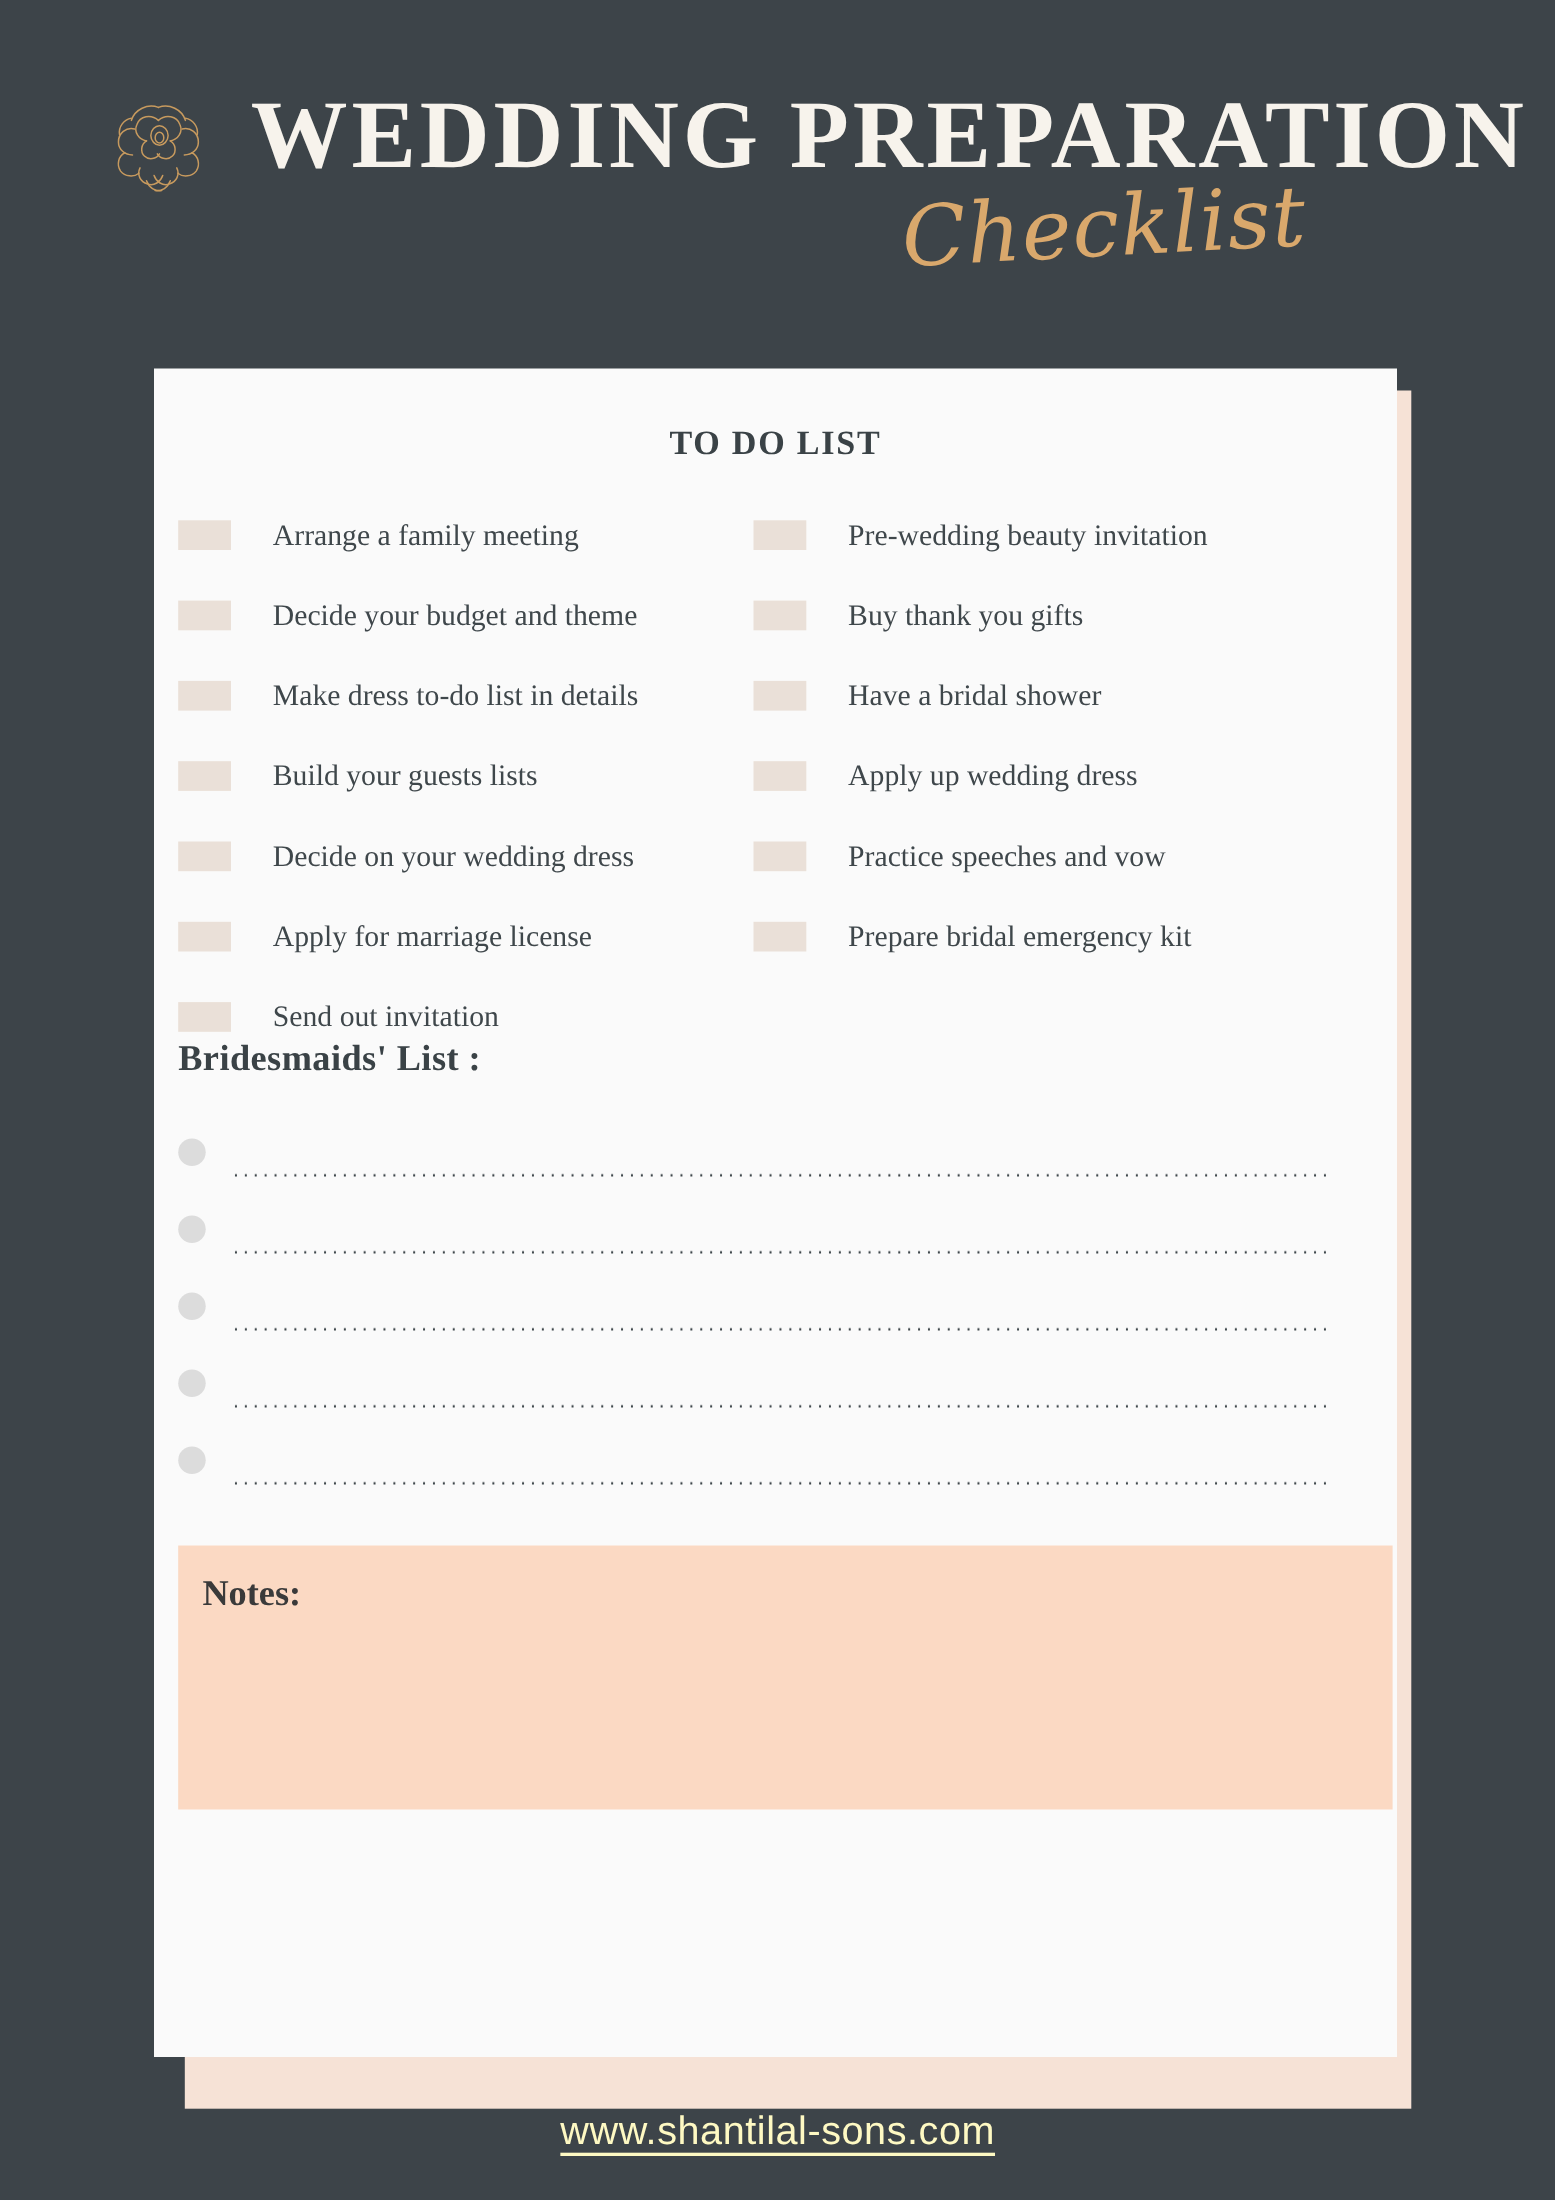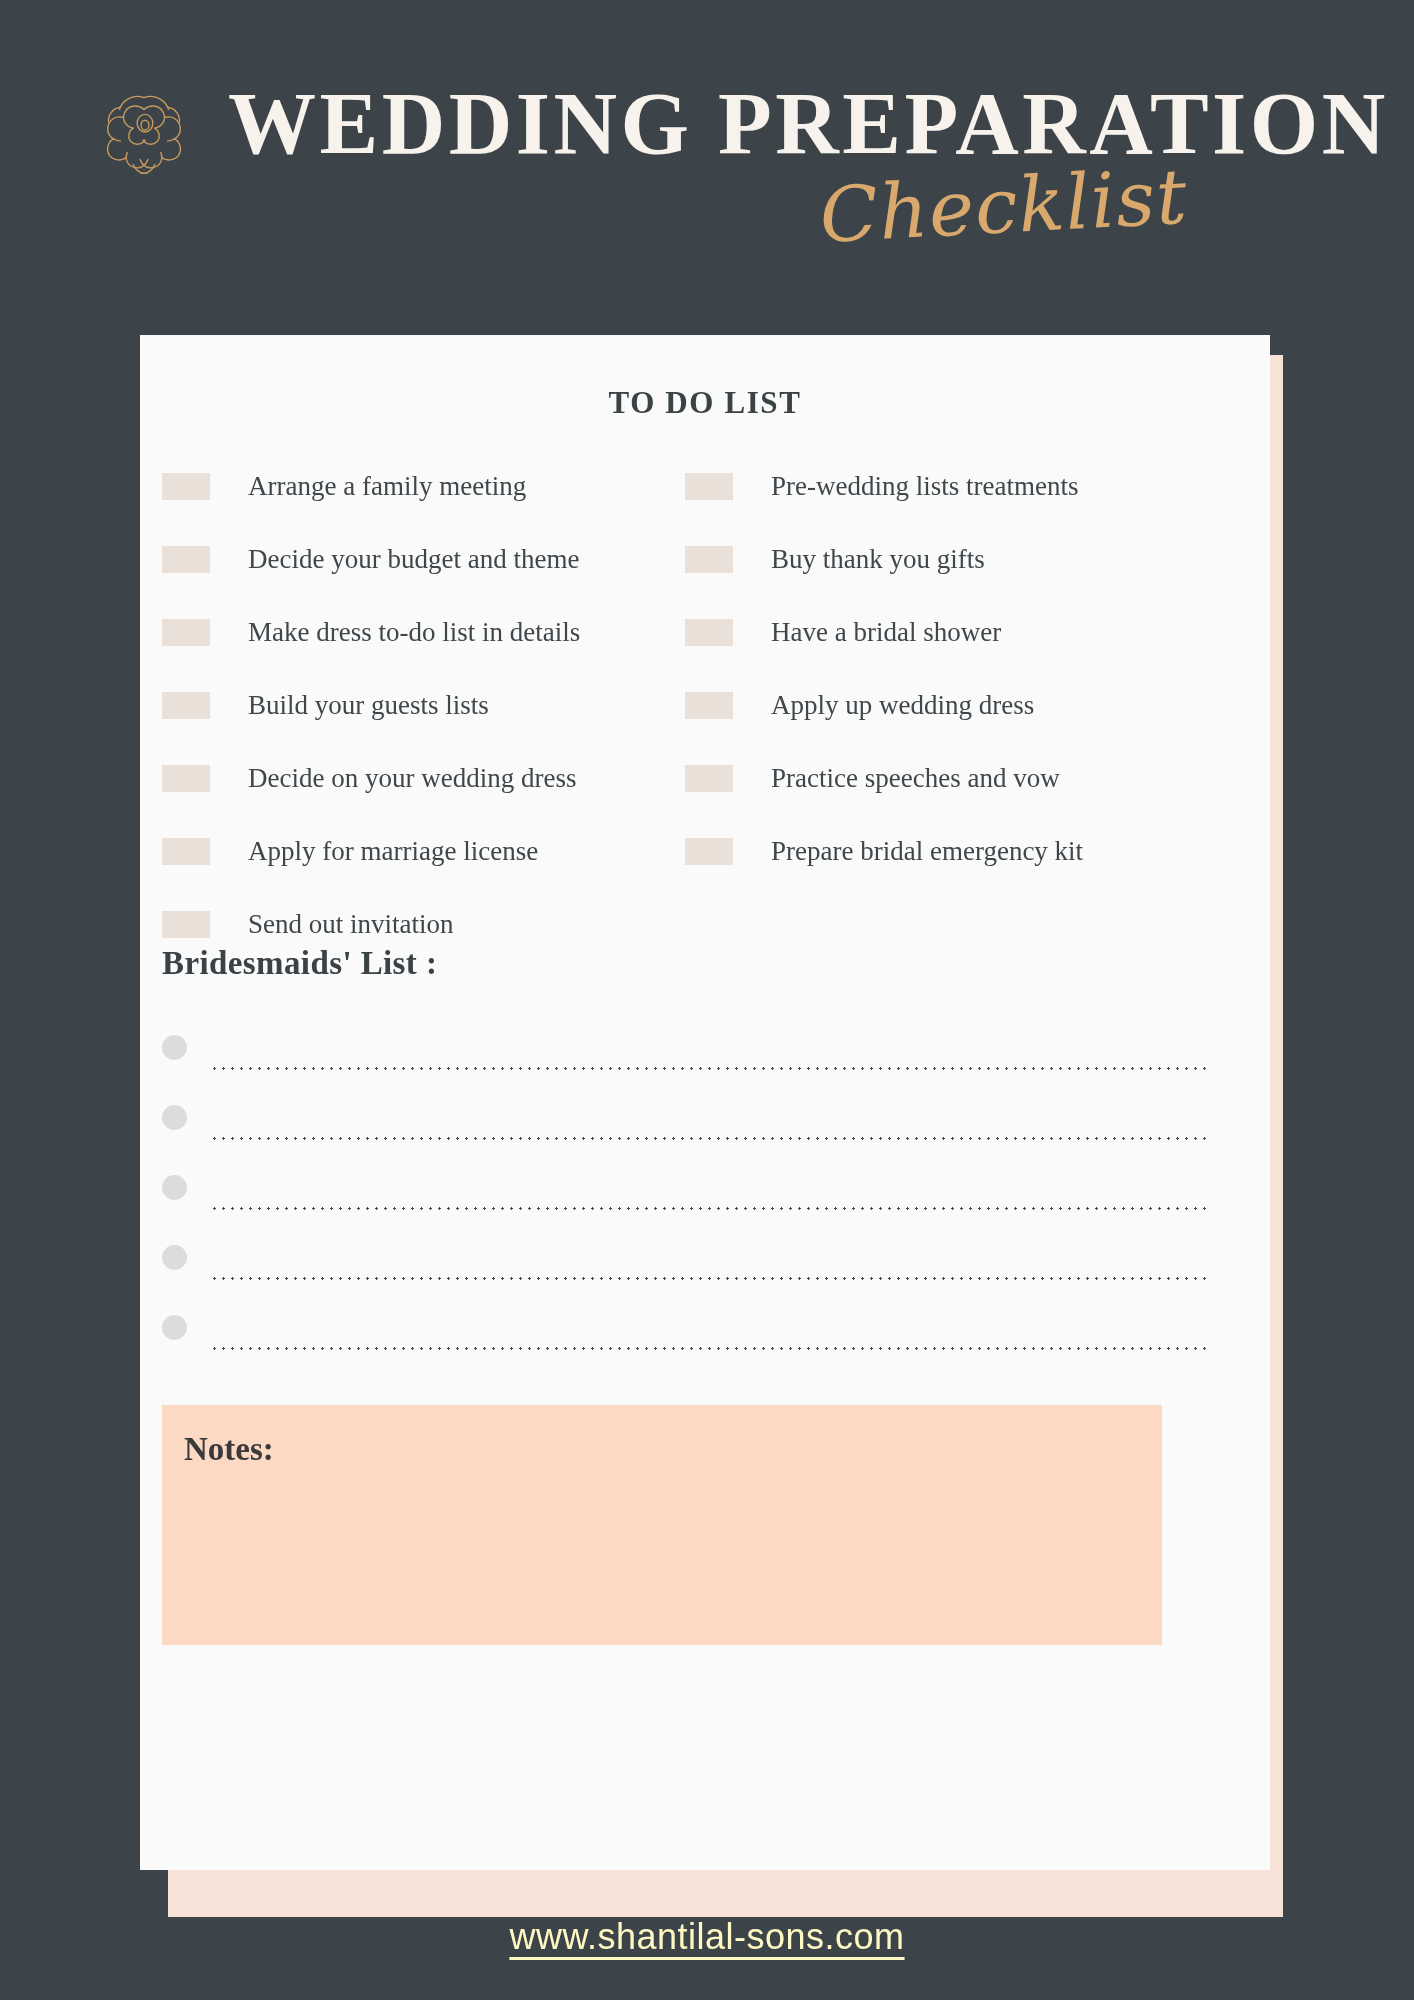--- a/index.html
+++ b/index.html
@@ -176,21 +176,21 @@
     background-image: radial-gradient(circle, #3f474b 1.1px, transparent 1.3px);
     background-size: 9px 3px;
     background-repeat: repeat-x;
   }
 
   
   .notes-box {
     position: absolute;
     left: 22px;
     top: 1070px;
-    width: 1000px;
+    width: 1104px;
     height: 240px;
     background: #fbd9c3;
   }
 
   .notes-label {
     position: absolute;
     left: 22px;
     top: 26px;
     font-family: "Liberation Serif", serif;
     font-weight: 700;
@@ -284,21 +284,21 @@
       </div>
       <div class="check-row">
         <div class="checkbox"></div>
         <div class="check-label">Send out invitation</div>
       </div>
     </div>
 
     <div class="col col-right">
       <div class="check-row">
         <div class="checkbox"></div>
-        <div class="check-label">Pre-wedding lists treatments</div>
+        <div class="check-label">Pre-wedding beauty invitation</div>
       </div>
       <div class="check-row">
         <div class="checkbox"></div>
         <div class="check-label">Buy thank you gifts</div>
       </div>
       <div class="check-row">
         <div class="checkbox"></div>
         <div class="check-label">Have a bridal shower</div>
       </div>
       <div class="check-row">

